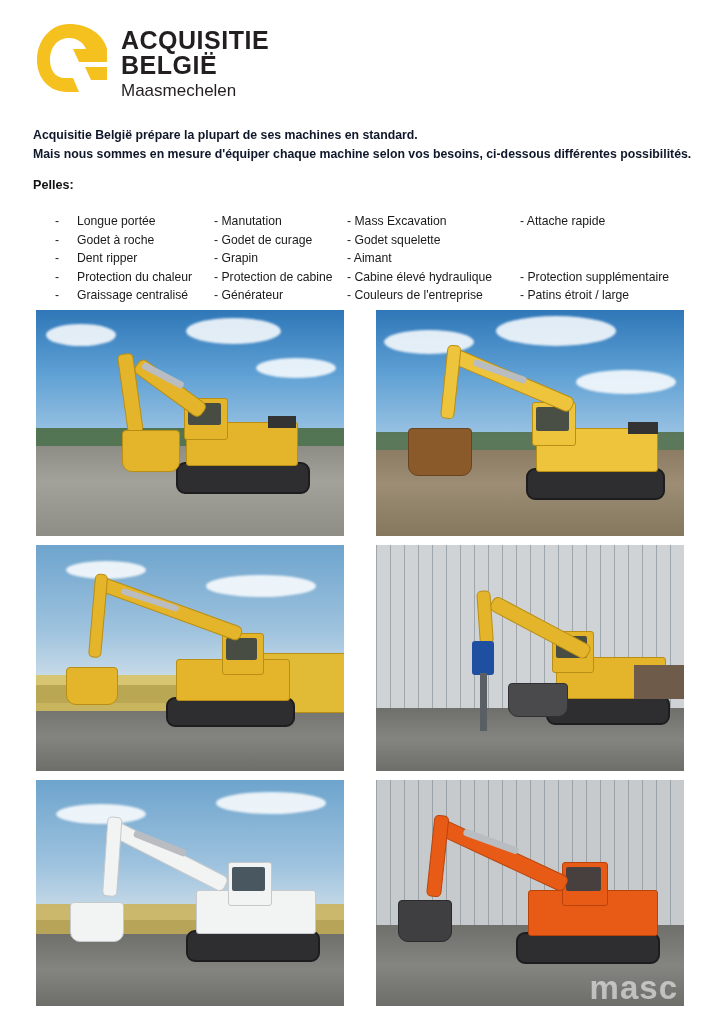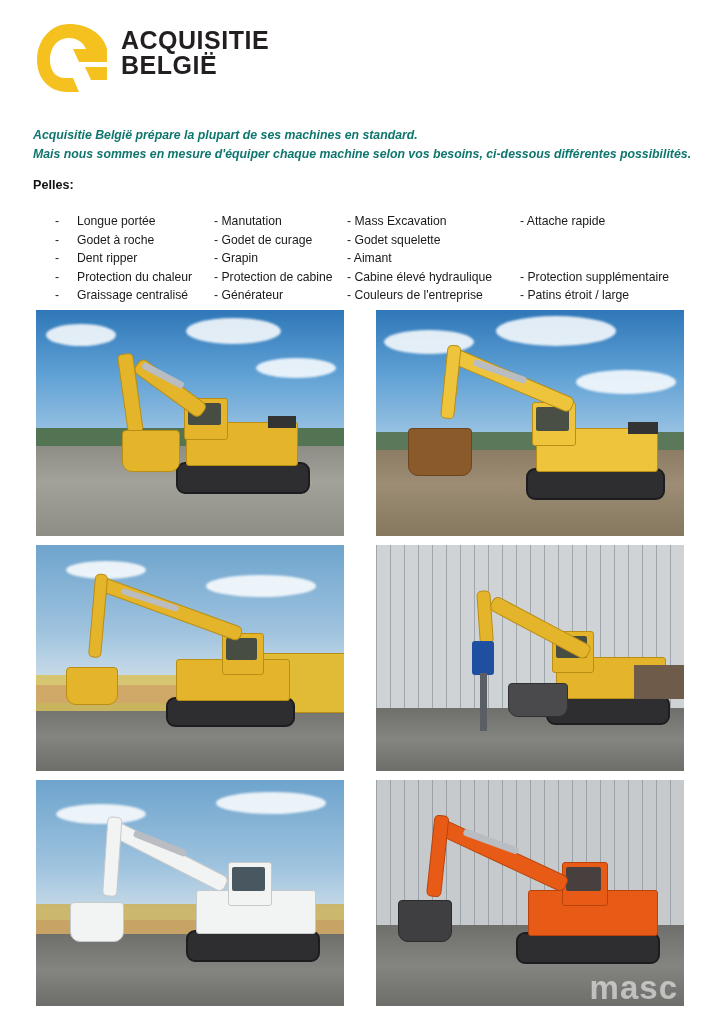--- a/index.html
+++ b/index.html
@@ -56,23 +56,22 @@
   }
 
   
   .intro {
     position: absolute;
     left: 33px;
     top: 126px;
     width: 670px;
     font-size: 12.3px;
     line-height: 19px;
-    color: #0f766e;
+    color: #0f172a;
     font-weight: 600;
-    font-style: italic;
   }
   .intro div { white-space: nowrap; }
 
   
   .section-title {
     position: absolute;
     left: 33px;
     top: 178px;
     font-size: 12.6px;
     font-weight: bold;
@@ -112,21 +111,21 @@
     top: 310px;
     width: 655px;
     display: grid;
     grid-template-columns: 308px 308px;
     grid-template-rows: 226px 226px 226px;
     gap: 9px 32px;
   }
   .photo {
     position: relative;
     overflow: hidden;
-    background: #a21caf;
+    background: #0f172a;
   }
   .sky {
     position: absolute;
     left: 0; top: 0; right: 0;
     height: 62%;
     background: linear-gradient(to bottom, #2f77b8 0%, #5ea0d4 45%, #a8cbe6 100%);
   }
   .sky.pale {
     background: linear-gradient(to bottom, #6ea4cd 0%, #9dc2de 60%, #cfdfe9 100%);
   }
@@ -242,20 +241,21 @@
   <div class="header">
     <div class="logo-mark">
       <svg width="78" height="74" viewBox="0 0 78 74" xmlns="http://www.w3.org/2000/svg">
         <path d="M36 2 C18 2 4 18 4 38 C4 56 16 70 34 70 L46 70 L40 56 L32 56 C22 56 17 48 17 38 C17 26 24 16 36 16 C44 16 50 20 53 27 L40 27 L46 40 L74 40 L74 27 C70 12 55 2 36 2 Z" fill="#f5c11e"></path>
         <path d="M52 45 L58 58 L74 58 L74 45 Z" fill="#f5c11e"></path>
       </svg>
     </div>
     <div class="logo-text">
       <div class="logo-line1">ACQUISITIE</div>
       <div class="logo-line2">BELGIË</div>
+      <div class="logo-line3">Maasmechelen</div>
     </div>
   </div>
 
   <div class="intro">
     <div>Acquisitie België prépare la plupart de ses machines en standard.</div>
     <div>Mais nous sommes en mesure d'équiper chaque machine selon vos besoins, ci-dessous différentes possibilités.</div>
   </div>
 
   <div class="section-title">Pelles:</div>
 

